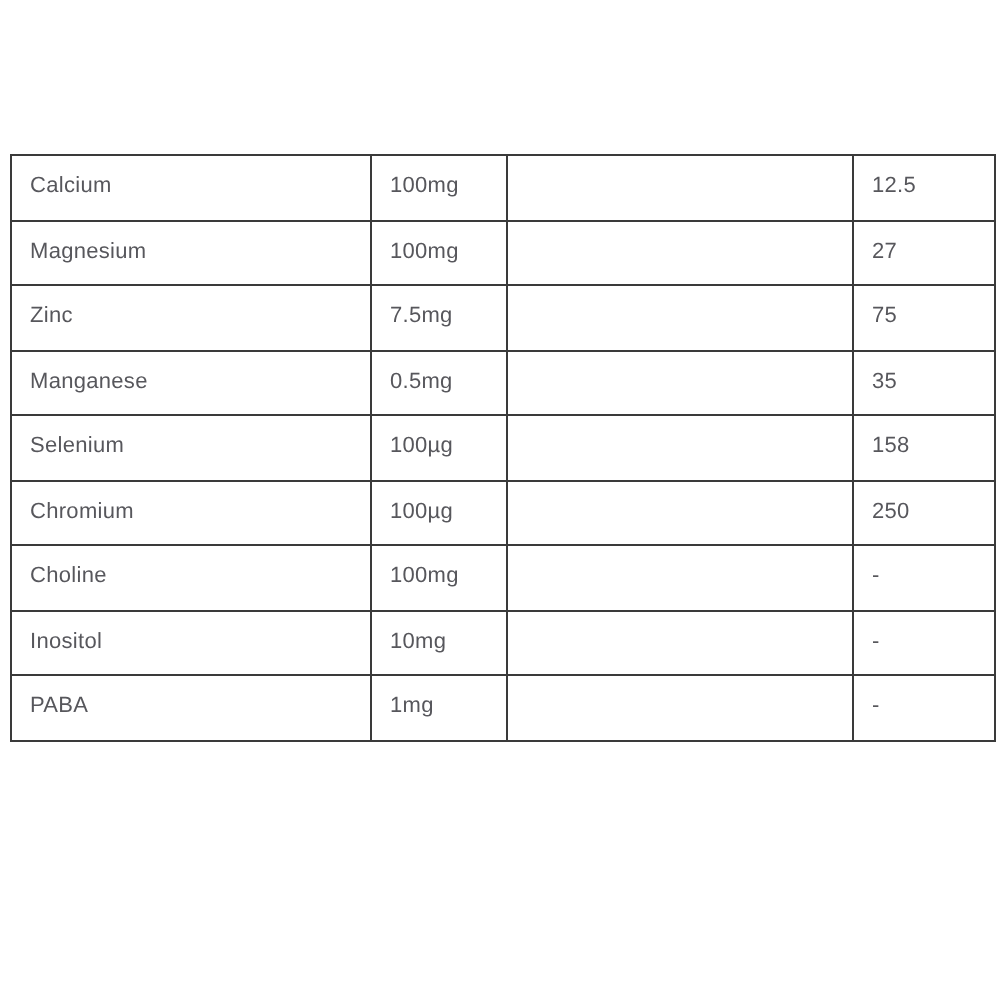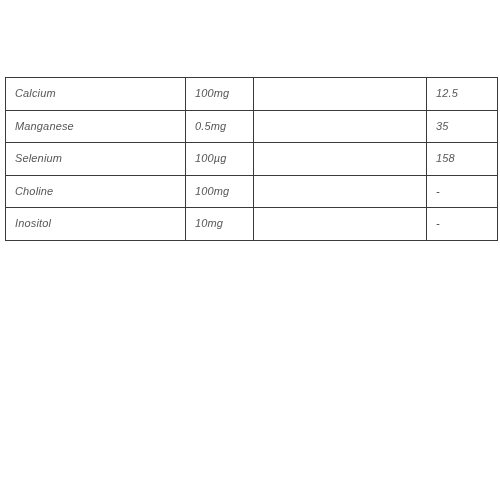--- a/index.html
+++ b/index.html
@@ -41,21 +41,20 @@
     border: 1px solid #3a3a3a;
     height: 31.5px;
     padding: 0 9px;
     font-size: 11px;
     line-height: 31.5px;
     color: #57575c;
     letter-spacing: 0.15px;
     white-space: nowrap;
     overflow: hidden;
     vertical-align: middle;
-    font-style: italic;
   }
 
   
   col.col-nutrient { width: 180px; }
   col.col-amount   { width: 68px;  }
   col.col-blank    { width: 173px; }
   col.col-nrv      { width: 71px;  }
 
   td.cell-blank {
     padding: 0;
@@ -74,39 +73,63 @@
         <col class="col-nrv">
       </colgroup>
       <tbody>
           <tr>
             <td>Calcium</td>
             <td>100mg</td>
             <td class="cell-blank"></td>
             <td>12.5</td>
           </tr>
           <tr>
+            <td>Magnesium</td>
+            <td>100mg</td>
+            <td class="cell-blank"></td>
+            <td>27</td>
+          </tr>
+          <tr>
+            <td>Zinc</td>
+            <td>7.5mg</td>
+            <td class="cell-blank"></td>
+            <td>75</td>
+          </tr>
+          <tr>
             <td>Manganese</td>
             <td>0.5mg</td>
             <td class="cell-blank"></td>
             <td>35</td>
           </tr>
           <tr>
             <td>Selenium</td>
             <td>100µg</td>
             <td class="cell-blank"></td>
             <td>158</td>
+          </tr>
+          <tr>
+            <td>Chromium</td>
+            <td>100µg</td>
+            <td class="cell-blank"></td>
+            <td>250</td>
           </tr>
           <tr>
             <td>Choline</td>
             <td>100mg</td>
             <td class="cell-blank"></td>
             <td>-</td>
           </tr>
           <tr>
             <td>Inositol</td>
             <td>10mg</td>
             <td class="cell-blank"></td>
             <td>-</td>
           </tr>
+          <tr>
+            <td>PABA</td>
+            <td>1mg</td>
+            <td class="cell-blank"></td>
+            <td>-</td>
+          </tr>
         </tbody>
     </table>
   </div>
 </div>
 
 </body></html>

